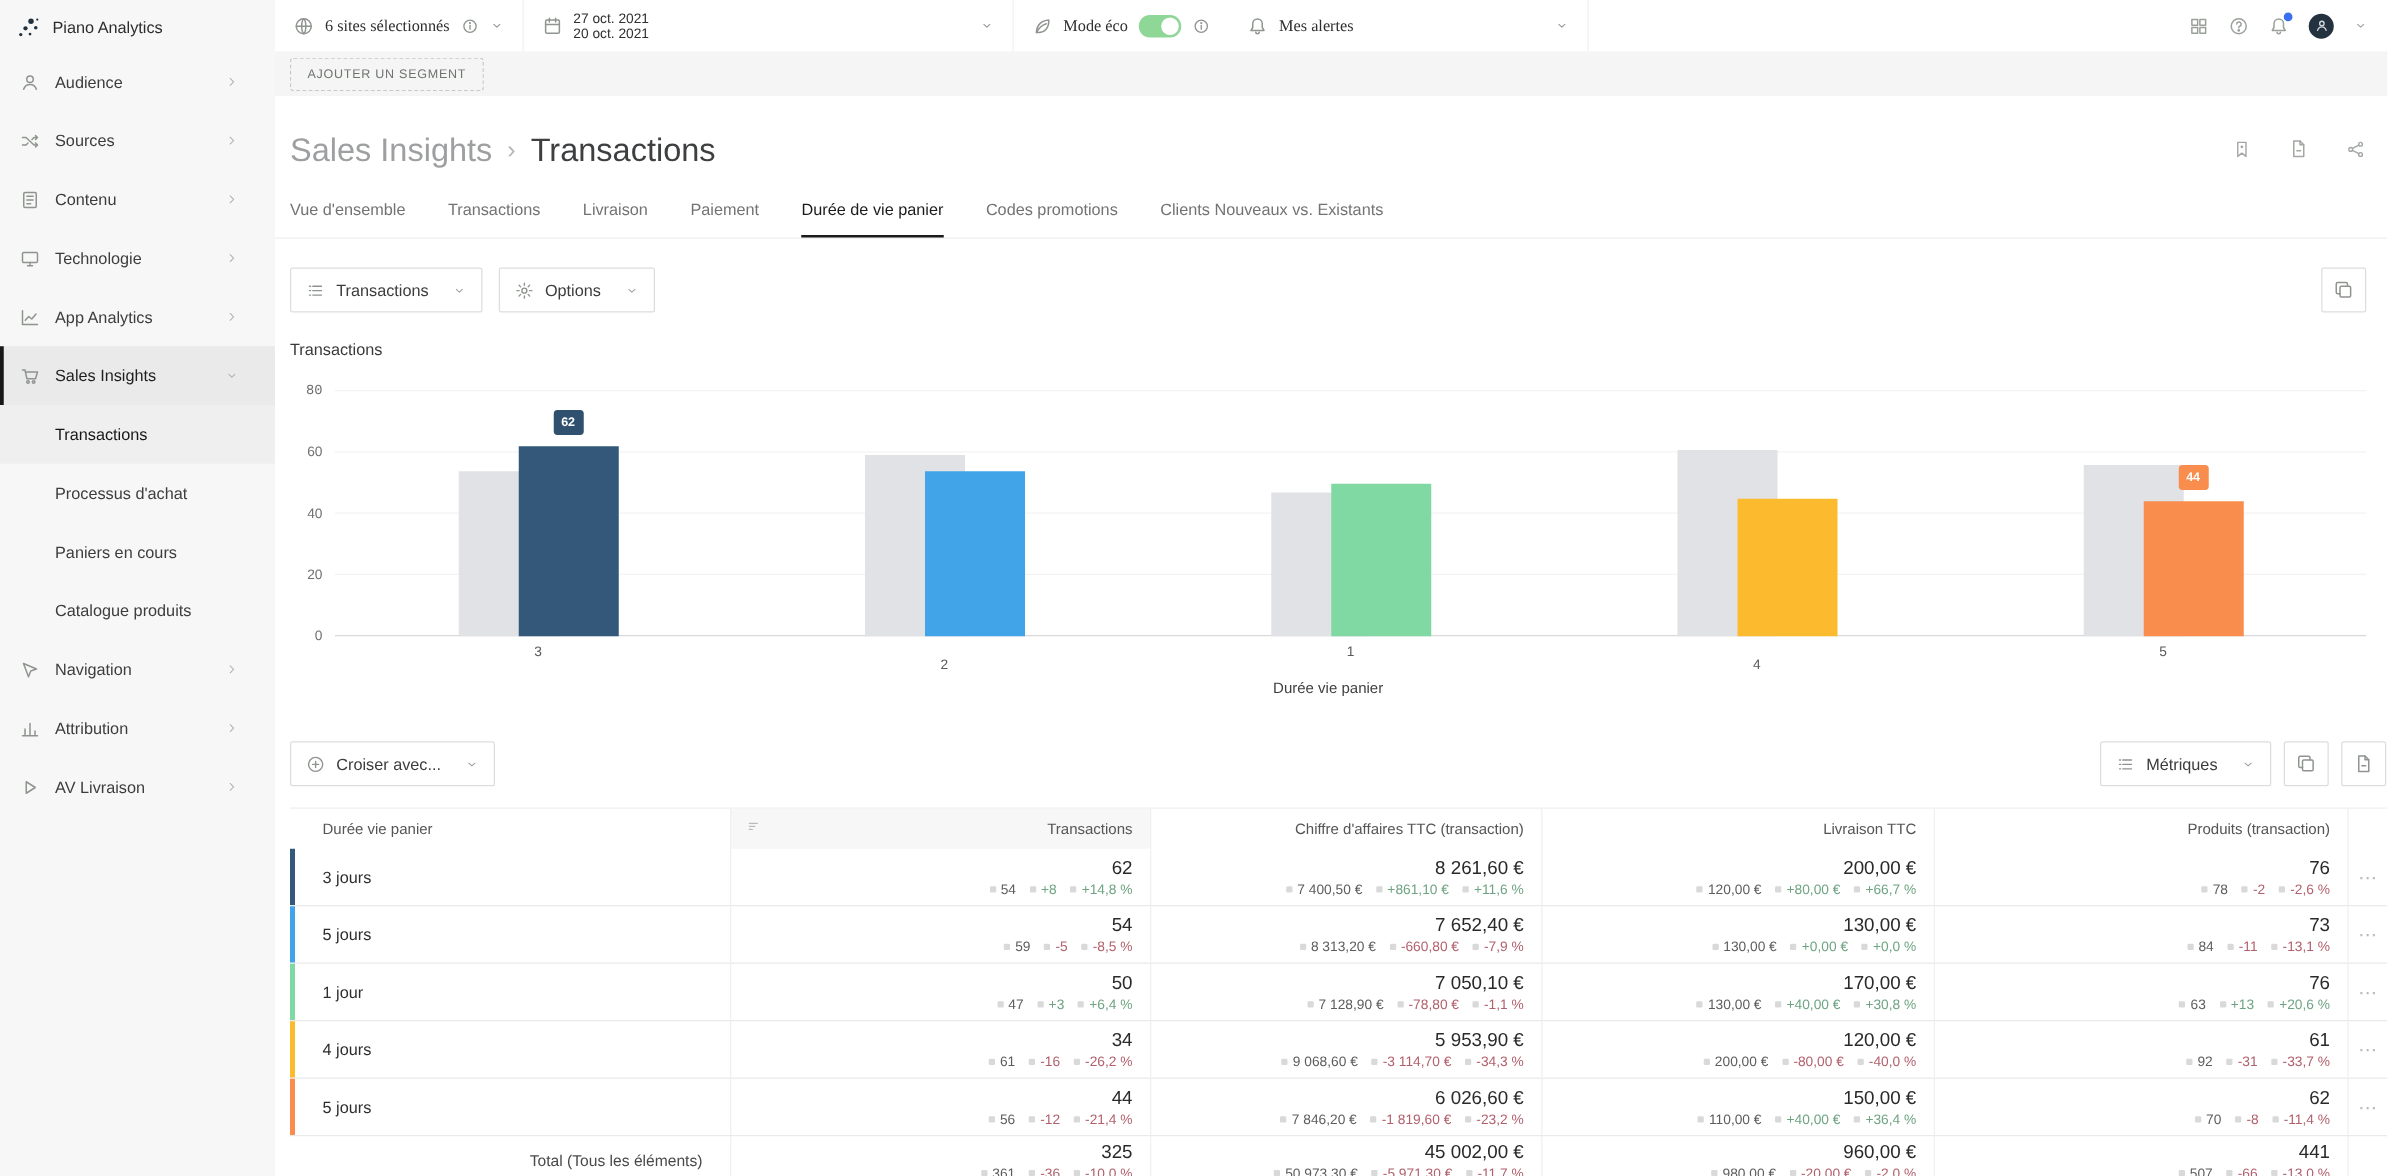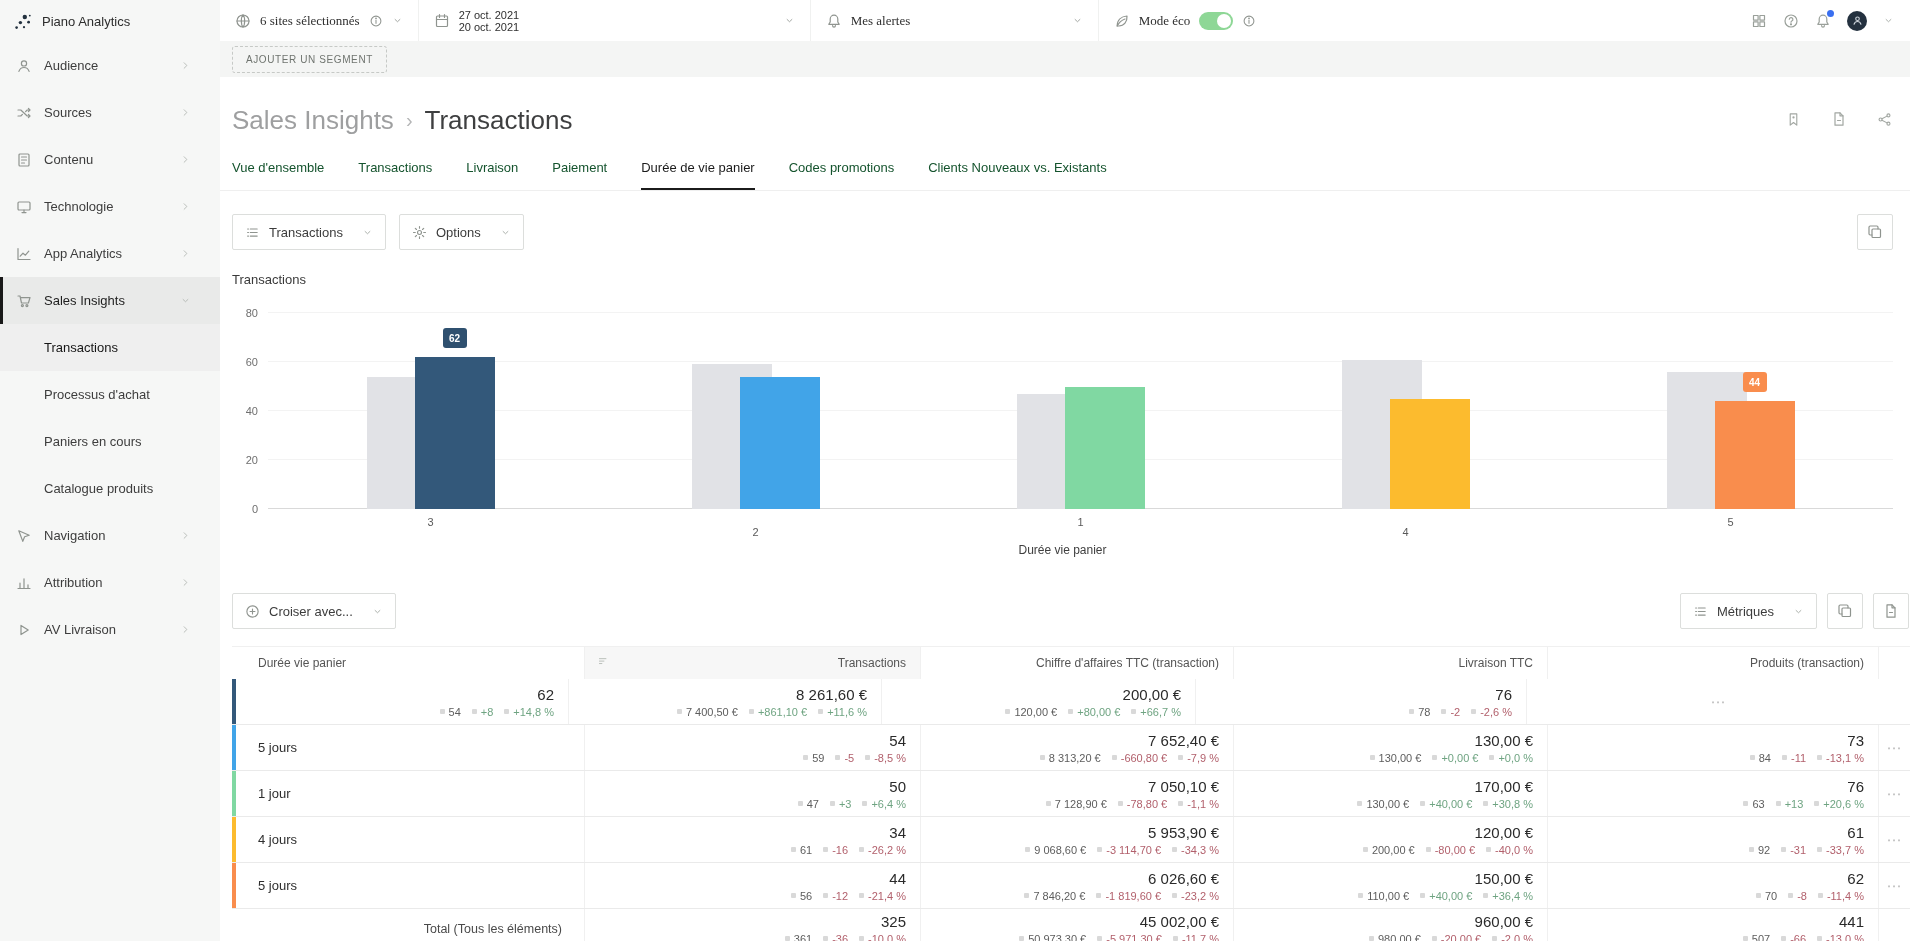--- a/index.html
+++ b/index.html
@@ -44,21 +44,21 @@
   .content { position:absolute; left:220px; top:77px; right:0; bottom:0; background:#fff; }
   .heading-row { display:flex; align-items:flex-start; padding:28px 18px 0 12px; }
   .breadcrumb-wrap { display:flex; align-items:center; gap:12px; font-size:26px; }
   .bc-section { color:#9e9fa0; cursor:pointer; }
   .bc-sep { color:#b5b6b7; font-size:20px; }
   .bc-title { color:#3e3f40; }
   .heading-icons { margin-left:auto; display:flex; gap:30px; padding-top:6px; }
   .heading-icons .icon { color:#a2a7a2; cursor:pointer; }
 
   .tabs { display:flex; gap:34px; padding:24px 0 0 12px; border-bottom:1px solid #efefef; }
-  .tab { font-size:13px; color:#14532d; padding-bottom:13px; cursor:pointer; border-bottom:2px solid transparent; }
+  .tab { font-size:13px; color:#737373; padding-bottom:13px; cursor:pointer; border-bottom:2px solid transparent; }
   .tab.active { color:#1b1b1b; border-bottom-color:#1b1b1b; }
 
   .controls-row { display:flex; align-items:center; gap:13px; padding:23px 17px 0 12px; }
   .drop-btn { height:36px; display:flex; align-items:center; gap:9px; border:1px solid #dcdedc; border-radius:2px; background:#fff; padding:0 12px; font-size:13px; color:#3c3c3c; cursor:pointer; font-family:inherit; }
   .drop-btn .chev { color:#9aa09a; margin-left:10px; }
   .icon-btn { width:36px; height:36px; border:1px solid #dcdedc; border-radius:2px; background:#fff; display:flex; align-items:center; justify-content:center; color:#9aa09a; cursor:pointer; }
   .push-right { margin-left:auto; }
 
   
   .chart-block { padding:22px 17px 0 12px; }
@@ -292,50 +292,50 @@
     <span class="date-lines">
       <span>27 oct. 2021</span>
       <span>20 oct. 2021</span>
     </span>
     <span class="icon" style="margin-left:auto;">
         <svg width="11" height="11" viewBox="0 0 16 16" fill="none" stroke="currentColor" stroke-width="1.2" stroke-linecap="round" stroke-linejoin="round">
           <path d="M4.5 6.5L8 9.8l3.5-3.3"></path>
         </svg>
       </span>
   </div>
+  <div class="tb-sec no-border">
+    <span class="icon">
+        <svg width="16" height="16" viewBox="0 0 16 16" fill="none" stroke="currentColor" stroke-width="1.2" stroke-linecap="round" stroke-linejoin="round">
+          <path d="M3.2 13C3.2 7 7.2 3.4 13 3c.4 5.8-3 10-8.2 10z"></path>
+          <path d="M3.2 13c2-4 4.8-6 7.8-7"></path>
+        </svg>
+      </span>
+    <span class="tb-label">Mode éco</span>
+    <span class="toggle">
+        <span class="knob"></span>
+      </span>
+    <span class="icon">
+        <svg width="14" height="14" viewBox="0 0 16 16" fill="none" stroke="currentColor" stroke-width="1.2" stroke-linecap="round" stroke-linejoin="round">
+          <circle cx="8" cy="8" r="5.6"></circle>
+          <path d="M8 7.3v3.4"></path>
+          <circle cx="8" cy="5.1" r=".4" fill="currentColor"></circle>
+        </svg>
+      </span>
+  </div>
   <div class="tb-sec" style="width:288px;">
     <span class="icon">
         <svg width="16" height="16" viewBox="0 0 16 16" fill="none" stroke="currentColor" stroke-width="1.2" stroke-linecap="round" stroke-linejoin="round">
           <path d="M8 2.2a3.8 3.8 0 0 1 3.8 3.8v3l1.4 2.3H2.8L4.2 9V6A3.8 3.8 0 0 1 8 2.2z"></path>
           <path d="M6.6 12.7a1.4 1.4 0 0 0 2.8 0"></path>
         </svg>
       </span>
     <span class="tb-label">Mes alertes</span>
     <span class="icon" style="margin-left:auto;">
         <svg width="11" height="11" viewBox="0 0 16 16" fill="none" stroke="currentColor" stroke-width="1.2" stroke-linecap="round" stroke-linejoin="round">
           <path d="M4.5 6.5L8 9.8l3.5-3.3"></path>
-        </svg>
-      </span>
-  </div>
-  <div class="tb-sec no-border">
-    <span class="icon">
-        <svg width="16" height="16" viewBox="0 0 16 16" fill="none" stroke="currentColor" stroke-width="1.2" stroke-linecap="round" stroke-linejoin="round">
-          <path d="M3.2 13C3.2 7 7.2 3.4 13 3c.4 5.8-3 10-8.2 10z"></path>
-          <path d="M3.2 13c2-4 4.8-6 7.8-7"></path>
-        </svg>
-      </span>
-    <span class="tb-label">Mode éco</span>
-    <span class="toggle">
-        <span class="knob"></span>
-      </span>
-    <span class="icon">
-        <svg width="14" height="14" viewBox="0 0 16 16" fill="none" stroke="currentColor" stroke-width="1.2" stroke-linecap="round" stroke-linejoin="round">
-          <circle cx="8" cy="8" r="5.6"></circle>
-          <path d="M8 7.3v3.4"></path>
-          <circle cx="8" cy="5.1" r=".4" fill="currentColor"></circle>
         </svg>
       </span>
   </div>
   <div class="tb-spacer"></div>
   <div class="tb-icons">
     <span class="icon">
         <svg width="16" height="16" viewBox="0 0 16 16" fill="none" stroke="currentColor" stroke-width="1.2" stroke-linecap="round" stroke-linejoin="round">
           <rect x="2.5" y="2.5" width="4.6" height="4.6"></rect>
           <rect x="8.9" y="2.5" width="4.6" height="4.6"></rect>
           <rect x="2.5" y="8.9" width="4.6" height="4.6"></rect>
@@ -456,21 +456,21 @@
   </div>
 
   <div class="chart-block">
     <div class="chart-title">Transactions</div>
     <div class="plot-wrap">
       <div class="y-gutter" id="y-gutter">
           <span class="y-tick" style="bottom:calc(0% - 0px); transform:translateY(50%);">0</span>
           <span class="y-tick" style="bottom:calc(25% - 0px); transform:translateY(50%);">20</span>
           <span class="y-tick" style="bottom:calc(50% - 0px); transform:translateY(50%);">40</span>
           <span class="y-tick" style="bottom:calc(75% - 0px); transform:translateY(50%);">60</span>
-          <span class="y-tick" style="bottom:calc(100% - 0px); transform:translateY(50%);">80</span>
+          <span class="y-tick" style="bottom:calc(100% - 0px); transform:translateY(50%);font-family:Liberation Mono, monospace;">80</span>
         </div>
       <div class="plot" id="plot">
           <div class="gridline zero" style="bottom:0%"></div>
           <div class="gridline" style="bottom:25%"></div>
           <div class="gridline" style="bottom:50%"></div>
           <div class="gridline" style="bottom:75%"></div>
           <div class="gridline" style="bottom:100%"></div>
           <div class="groups">
             <div class="slot">
               <div class="pair">
@@ -582,20 +582,21 @@
         <div class="t-hcell c4 vline">
           <span>Livraison TTC</span>
         </div>
         <div class="t-hcell c5 vline">
           <span>Produits (transaction)</span>
         </div>
         <div class="t-hcell c6 vline"></div>
       </div>
       <div class="t-row">
         <span class="row-bar" style="background:#33587a"></span>
+        <div class="t-cell lab c1">3 jours</div>
         <div class="t-cell c2 vline">
      <span class="main-val">62</span>
      <span class="sub-line">
        <span class="sub-item">
               <span class="bullet"></span>
               <span class="sv-prev">54</span>
             </span>
        <span class="sub-item">
               <span class="bullet"></span>
               <span class="up">+8</span>

